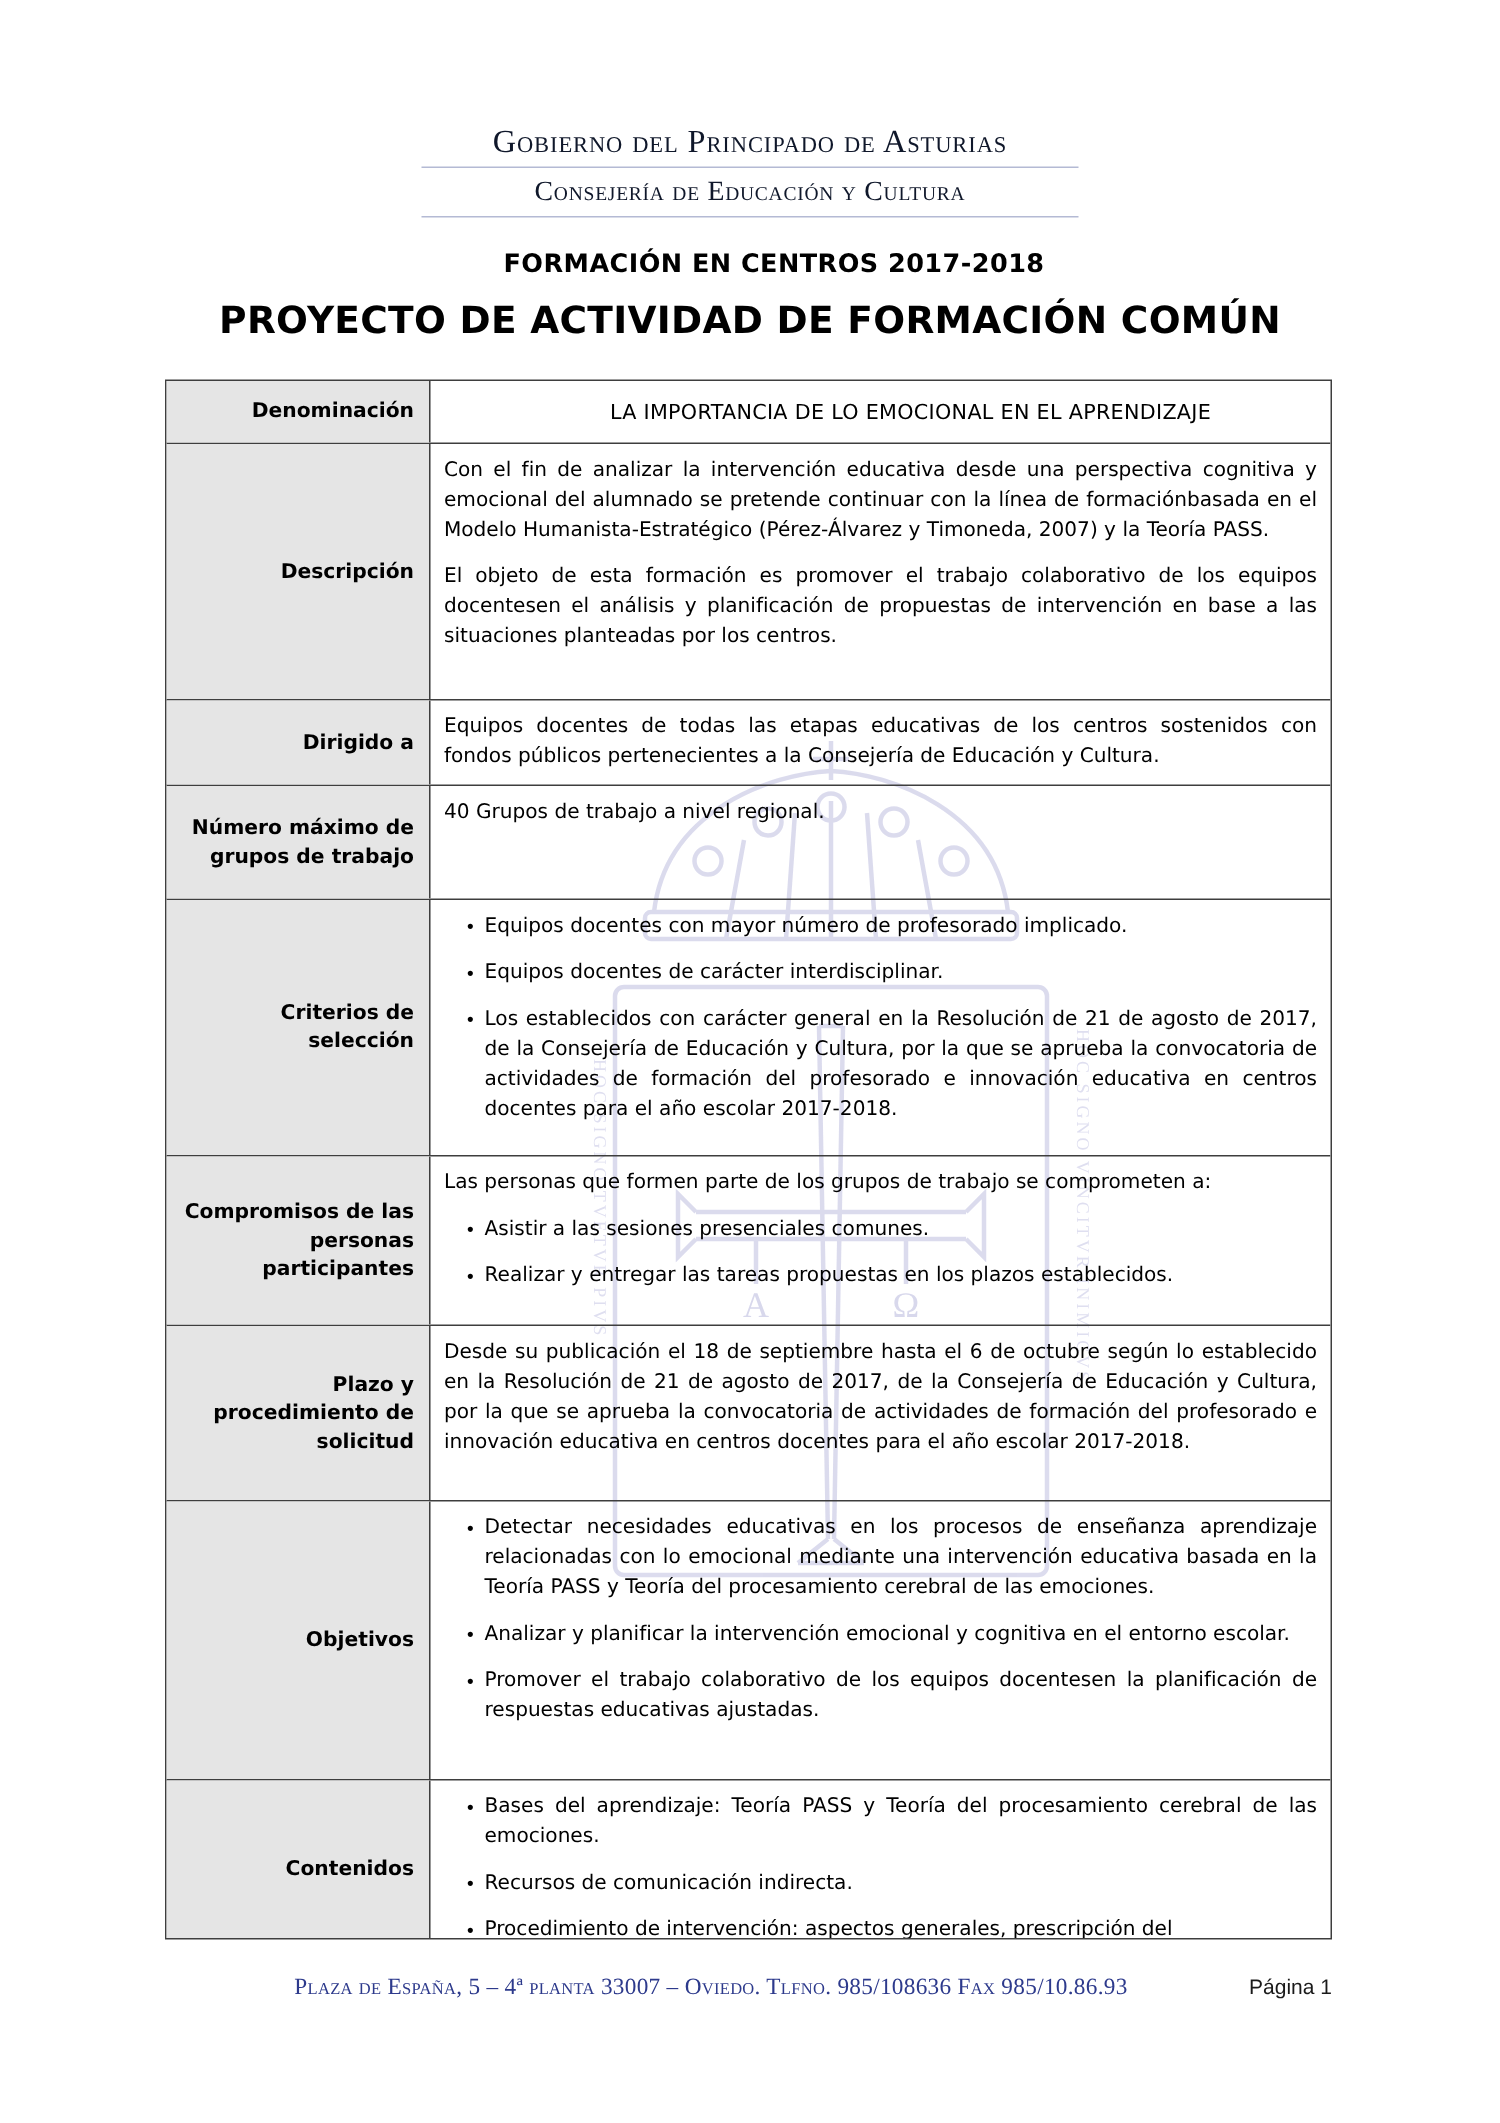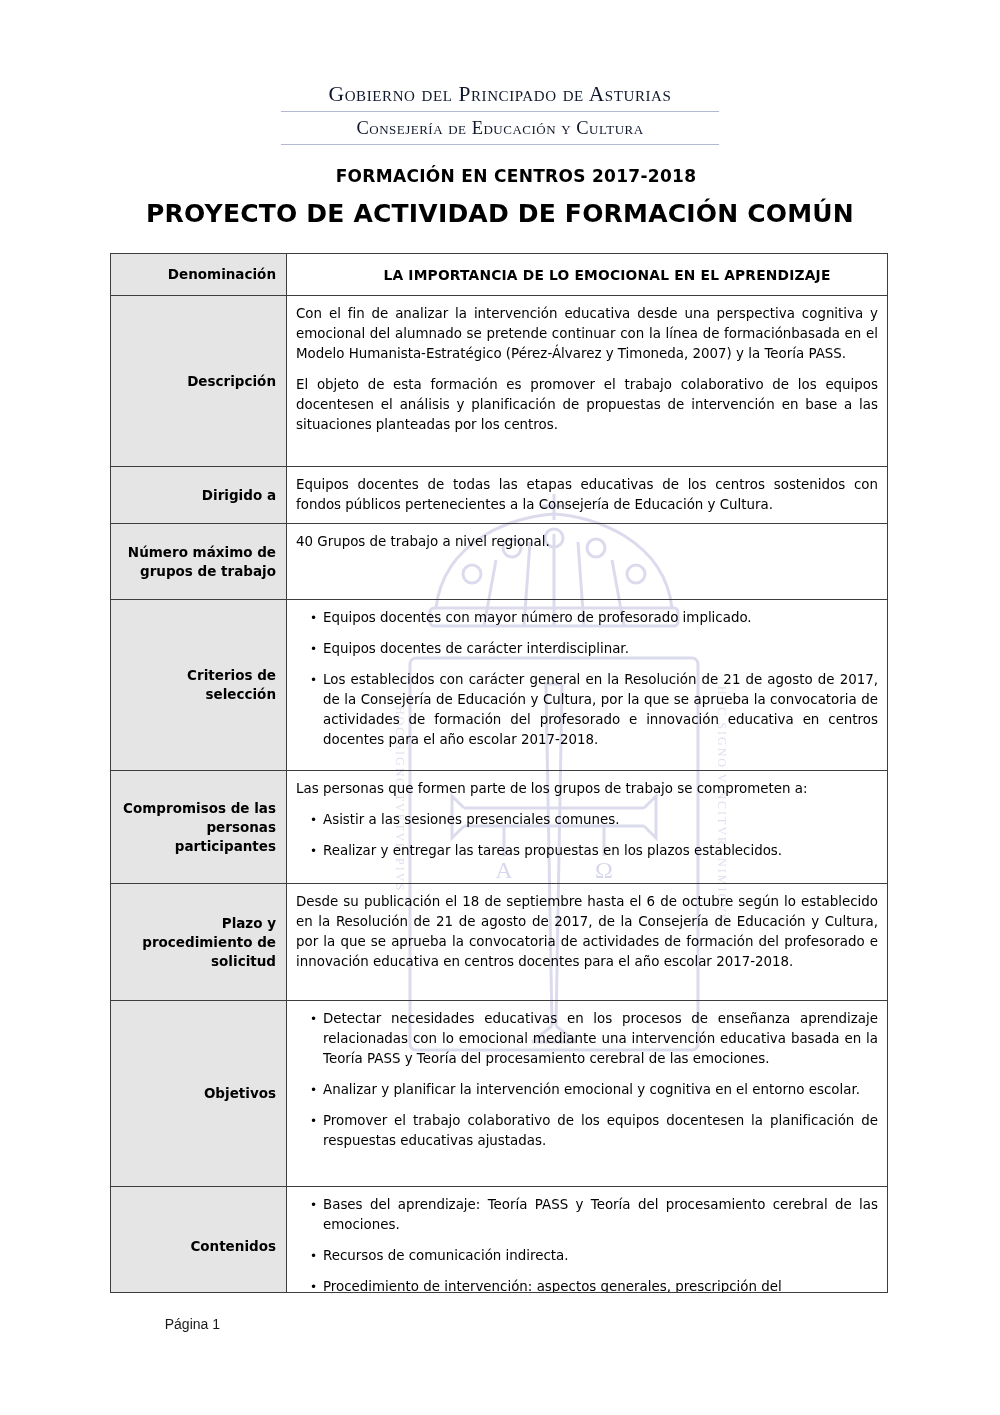--- a/index.html
+++ b/index.html
@@ -67,21 +67,21 @@
     text-align:right;
     padding:7px 10px 7px 6px;
     font-weight:bold;font-size:13.5px;line-height:19px;
   }
   .td{
     flex:1;box-sizing:border-box;
     padding:8px 9px 8px 9px;
     font-size:13.4px;line-height:20px;
   }
   .tr:nth-child(1) .td{display:flex;align-items:center;justify-content:center;}
-  .cell-title{font-weight:bold;font-size:13.8px;text-align:center;letter-spacing:.2px;margin-left:40px;}
+  .cell-title{font-weight:normal;font-size:13.8px;text-align:center;letter-spacing:.2px;margin-left:40px;}
   .td .p{text-align:justify;margin:0 0 11px 0;}
   .td .p:last-child{margin-bottom:0;}
   .li{display:flex;margin:0 0 11px 0;}
   .li:last-child{margin-bottom:0;}
   .bullet{width:27px;flex-shrink:0;box-sizing:border-box;padding-left:14px;font-size:12px;}
   .li-text{flex:1;text-align:justify;}
 
   
   .footer{
     position:absolute;left:110px;top:1316px;width:778px;
@@ -235,16 +235,17 @@
           </div>
           <div class="li">
             <span class="bullet">•</span>
             <span class="li-text">Procedimiento de intervención: aspectos generales, prescripción del</span>
           </div>
         </div>
       </div>
     </div>
 
   <div class="footer">
+    <div class="footer-address">Plaza de España, 5 – 4ª planta 33007 – Oviedo. Tlfno. 985/108636 Fax 985/10.86.93</div>
     <div class="page-number">Página 1</div>
   </div>
 
 </div>
 
 </body></html>

